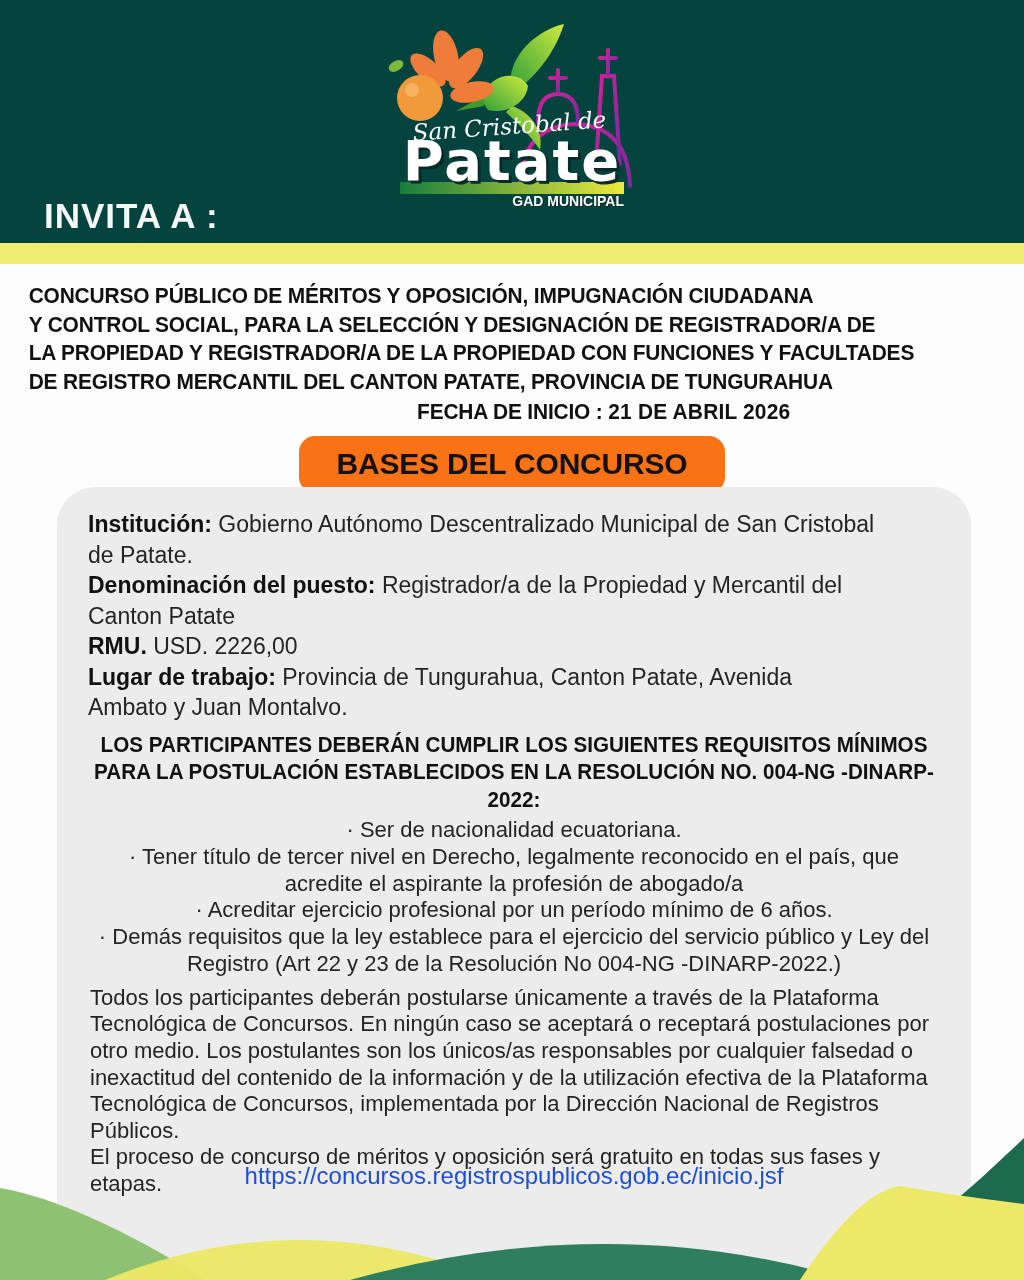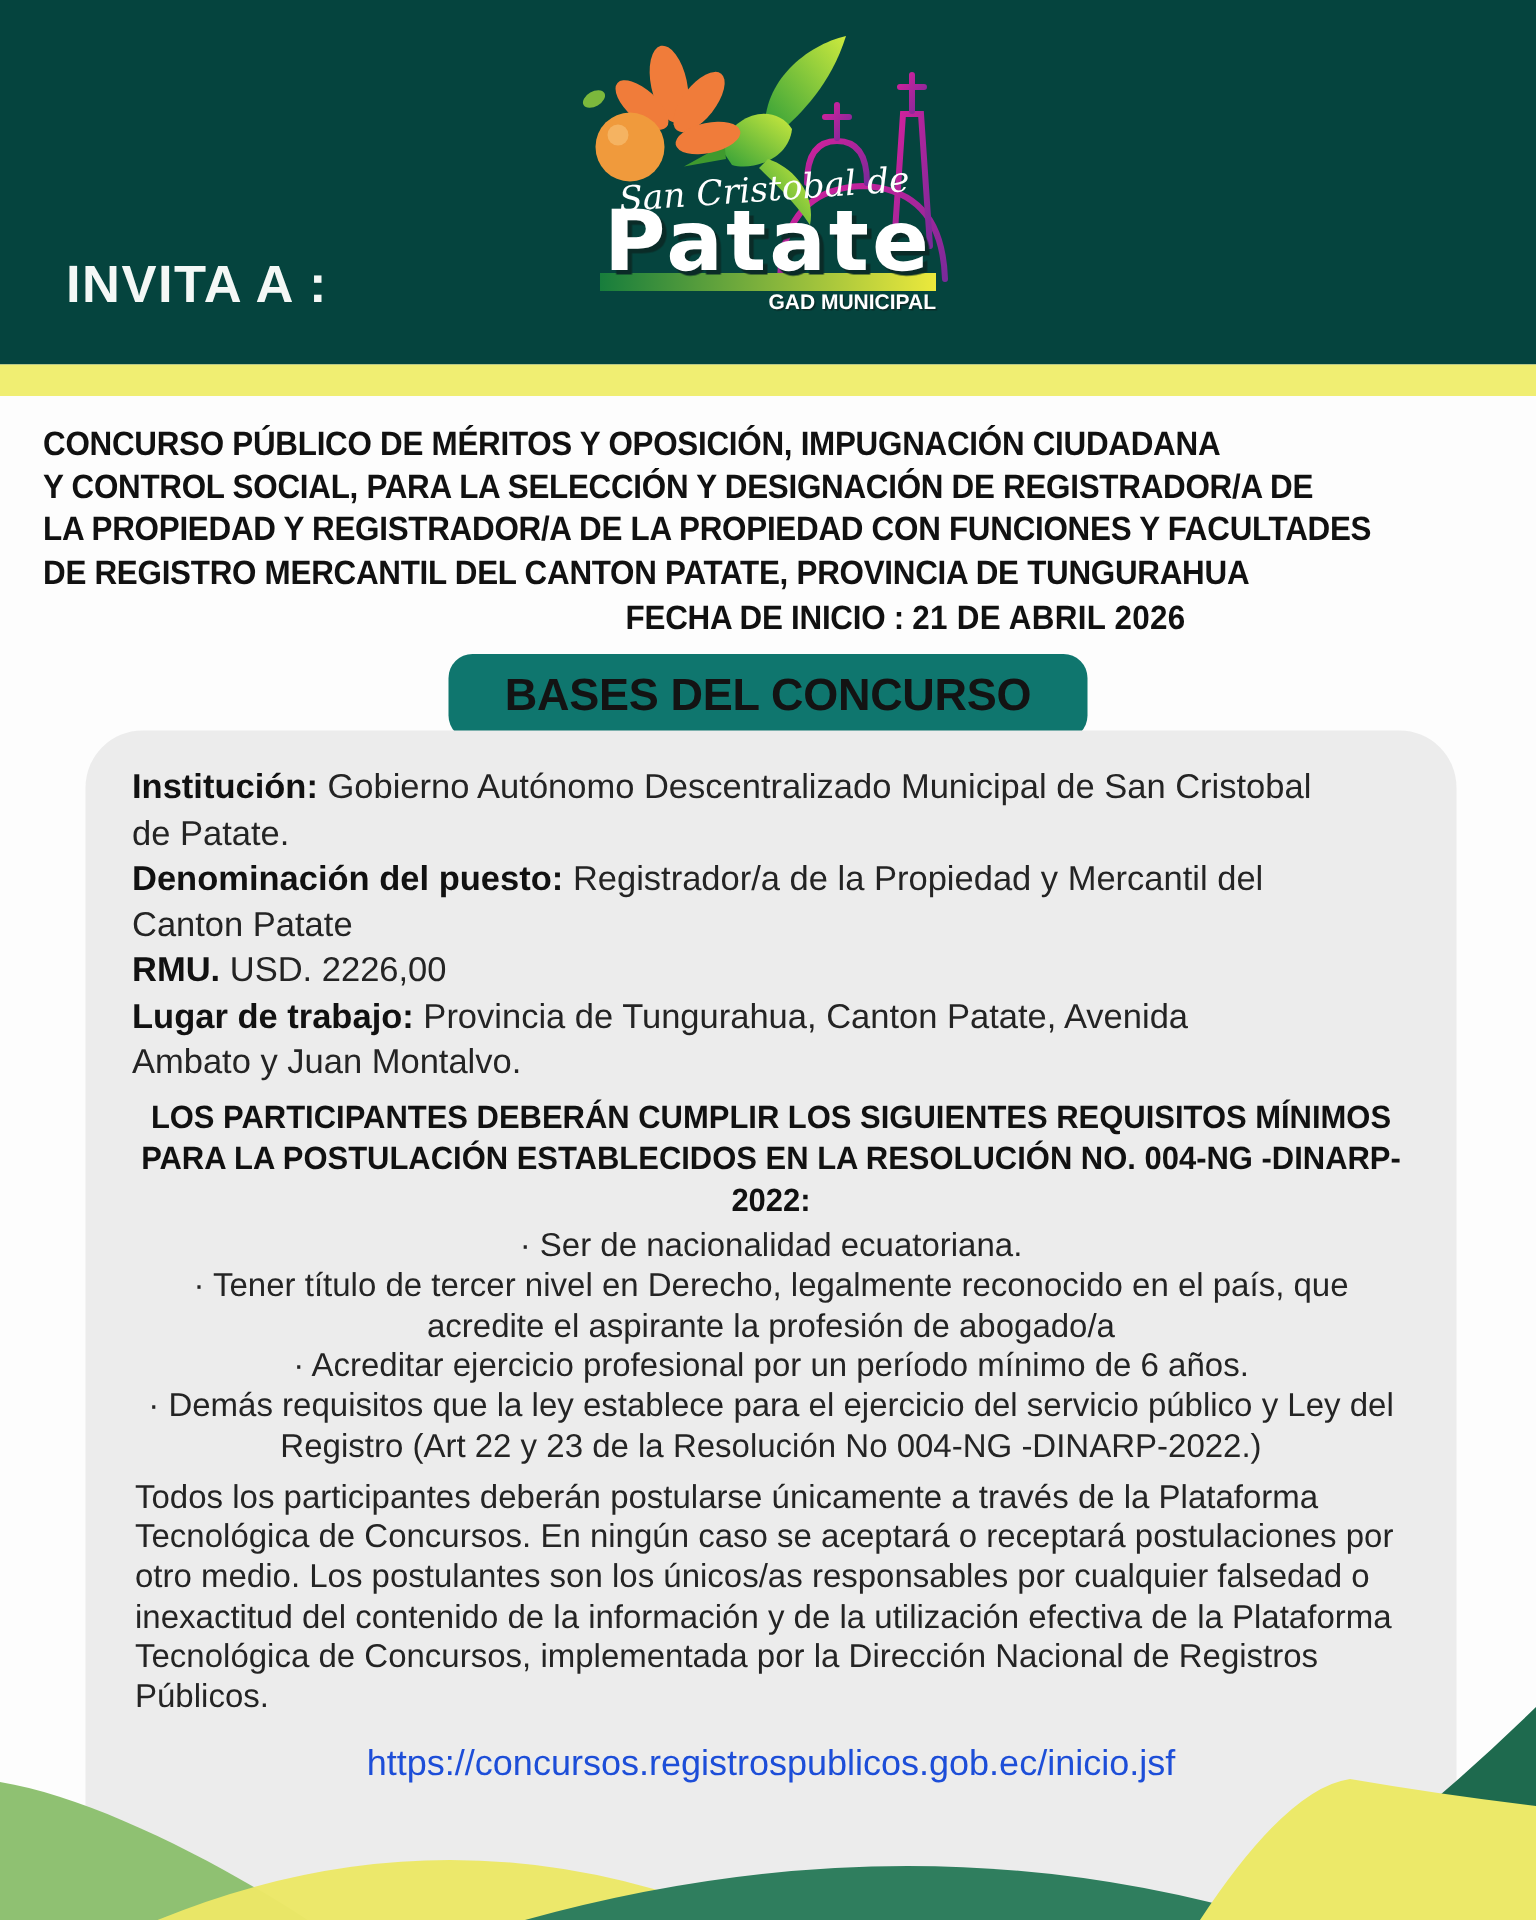--- a/index.html
+++ b/index.html
@@ -6,38 +6,38 @@
   body{
     width:1024px;height:1280px;position:relative;overflow:hidden;
     background:#fdfdfd;
     font-family:"Liberation Sans", sans-serif;
     color:#1e1e1e;
   }
   
   .header{position:absolute;left:0;top:0;width:1024px;height:243px;background:#05443e;}
   .stripe{position:absolute;left:0;top:243px;width:1024px;height:21px;background:#f0ee72;}
   .invita{
-    position:absolute;left:44px;top:170px;
+    position:absolute;left:44px;top:196px;
     font-size:35px;font-weight:800;letter-spacing:1px;color:#f4f8f6;
   }
   .logo-wrap{position:absolute;left:362px;top:14px;width:300px;height:196px;}
   
   .headline{position:absolute;left:0;top:282px;width:819px;text-align:right;}
   .headline .hl{
     font-size:22.5px;font-weight:800;line-height:28.5px;letter-spacing:-.2px;
     white-space:nowrap;transform:scaleX(.93);transform-origin:50% 50%;color:#111;
   }
   .fecha{margin-top:2px;}
   .fecha .f2{font-weight:900;letter-spacing:.2px;}
   
   .badge{
     position:absolute;left:0;top:436px;width:1024px;text-align:center;
   }
   .badge-inner{
-    display:inline-block;background:#0f766e;border-radius:16px;
+    display:inline-block;background:#f97316;border-radius:16px;
     padding:11px 38px 12px;font-size:30px;font-weight:800;color:#131313;letter-spacing:-.2px;
   }
   
   .card{
     position:absolute;left:57px;top:487px;width:914px;height:793px;
     background:#ececec;border-radius:38px;
   }
   .fields{width:788px;margin:22px 0 0 31px;font-size:23px;line-height:30.5px;color:#242424;}
   .fields b{color:#111;}
   .req-head{
@@ -137,20 +137,21 @@
 
   <div class="bullets">
     <p>· Ser de nacionalidad ecuatoriana.</p>
     <p>· Tener título de tercer nivel en Derecho, legalmente reconocido en el país, que acredite el aspirante la profesión de abogado/a</p>
     <p>· Acreditar ejercicio profesional por un período mínimo de 6 años.</p>
     <p>· Demás  requisitos que la ley establece para el ejercicio del servicio público y Ley del Registro (Art 22 y 23 de la Resolución No 004-NG -DINARP-2022.)</p>
   </div>
 
   <div class="paras">
     <p>Todos los participantes deberán postularse únicamente a través de la Plataforma Tecnológica de Concursos. En ningún caso se aceptará o receptará postulaciones por otro medio. Los postulantes son los únicos/as responsables por cualquier falsedad o inexactitud del contenido de la información y de la utilización efectiva de la Plataforma Tecnológica de Concursos, implementada por la Dirección Nacional de Registros Públicos.</p>
+    <p>El proceso de concurso de méritos y oposición será gratuito en todas sus fases y etapas.</p>
   </div>
 
   <div class="link-block">
     <a class="link-url" href="#">https://concursos.registrospublicos.gob.ec/inicio.jsf</a>
   </div>
 </div>
 
 <svg class="waves" viewBox="0 0 1024 180">
   <path d="M0,88 C60,98 140,138 205,180 L0,180 Z" fill="#8fc172"></path>
   <path d="M105,180 Q300,100 495,180 Z" fill="#ebe766" opacity=".97"></path>

